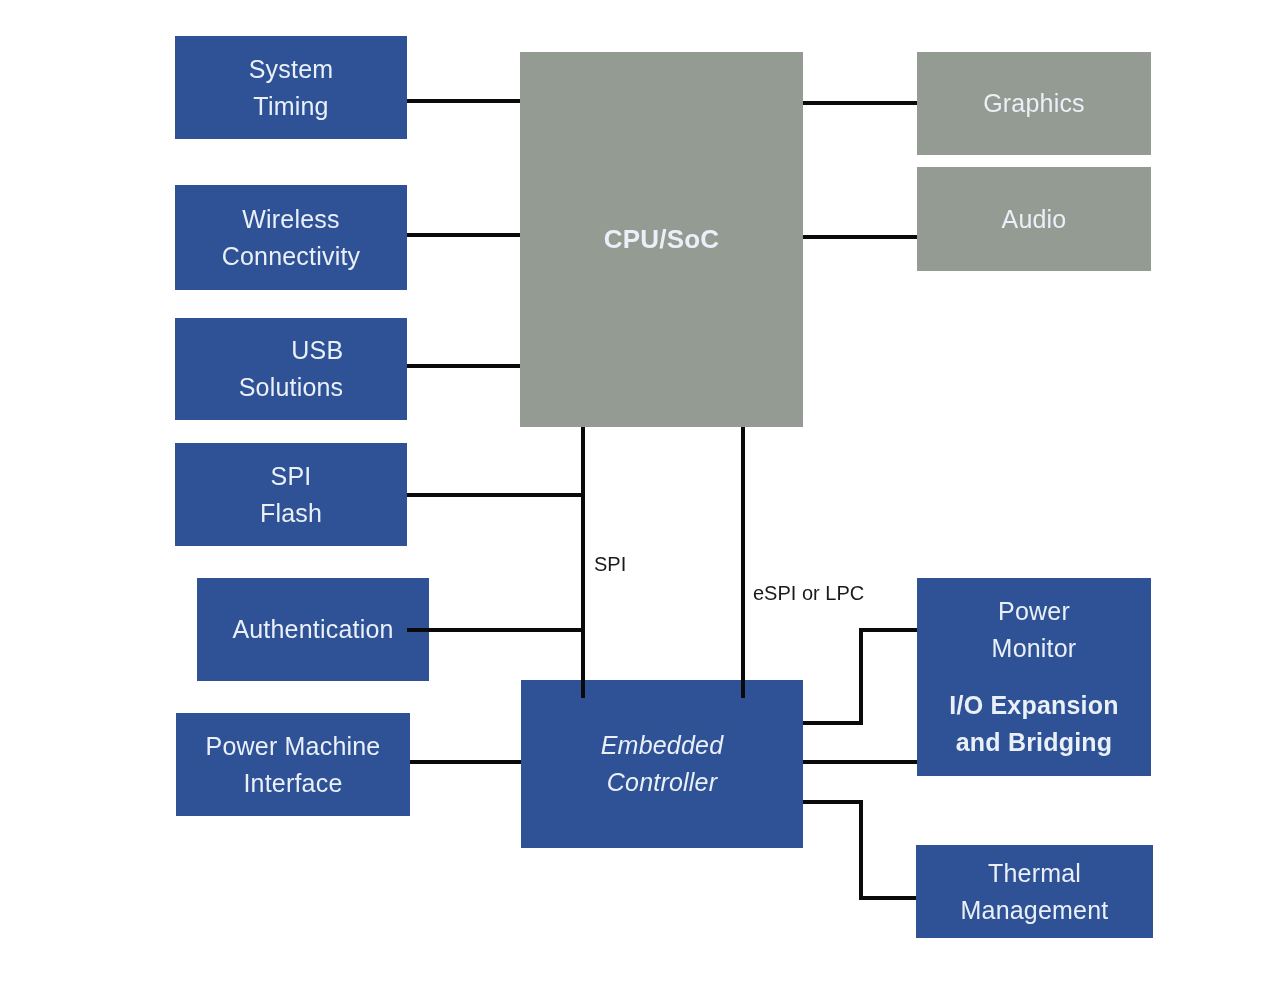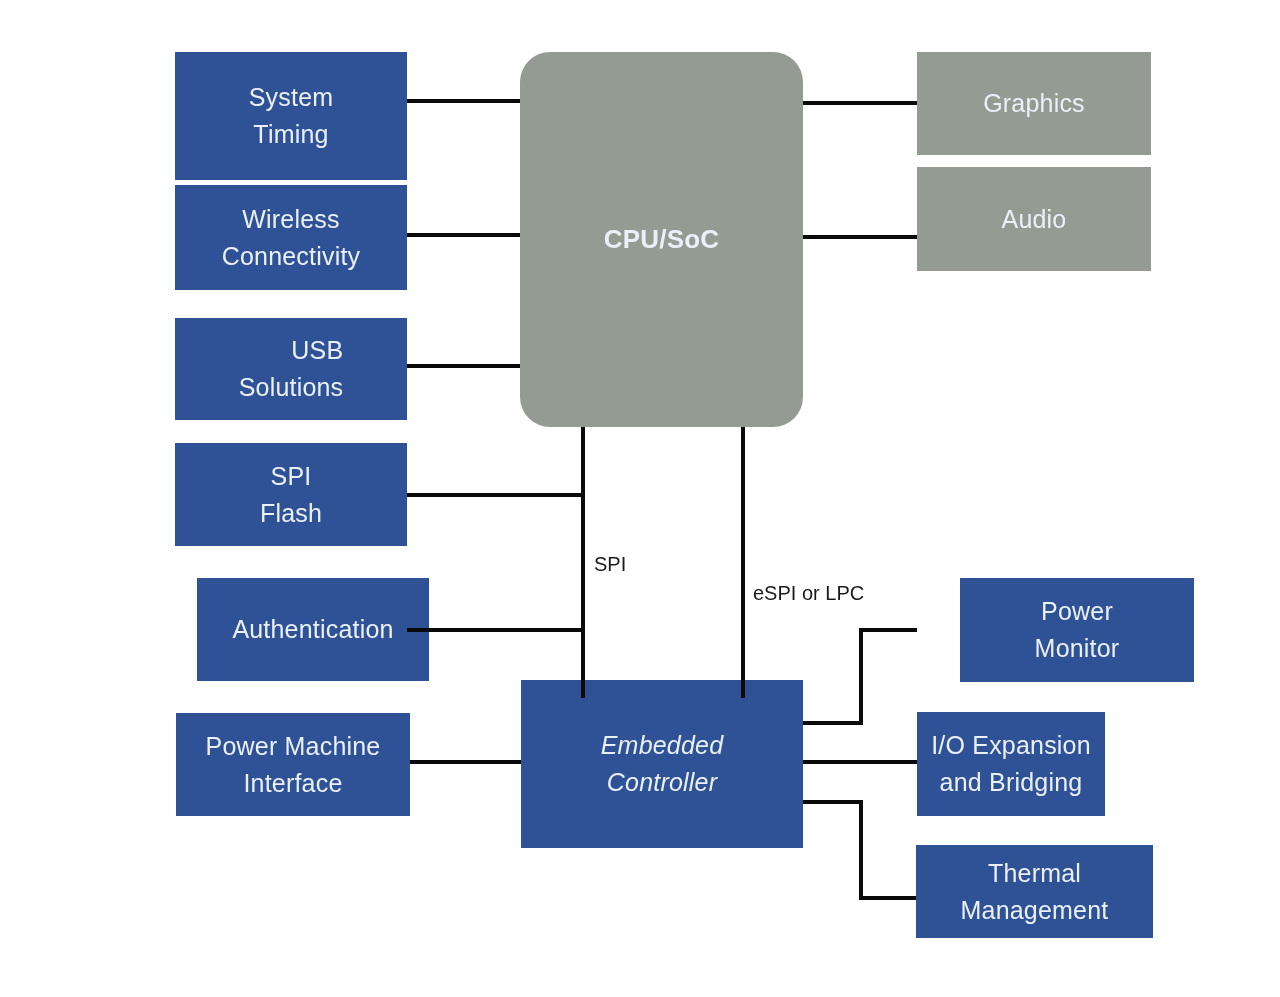--- a/index.html
+++ b/index.html
@@ -28,40 +28,40 @@
     justify-content: center;
     text-align: center;
     color: var(--text);
     font-size: 25px;
     line-height: 1.48;
     white-space: pre-line;
     letter-spacing: 0.2px;
   }
   .box.blue { background: var(--blue); }
   .box.gray { background: var(--gray); }
-  .box.bold { font-weight: bold; font-size: 26px; border-radius: 30px; }
+  .box.bold { font-weight: bold; font-size: 26px; }
   .h-line, .v-line {
     position: absolute;
     background: var(--line);
   }
   .h-line { height: 4px; }
   .v-line { width: 4px; }
   .conn-label {
     position: absolute;
     color: #1a1a1a;
     font-size: 20px;
     white-space: nowrap;
   }
 </style>
 </head>
 <body>
 
 <div class="canvas">
 
-  <div class="box blue" style="left:175px; top:52px; width:232px; height:128px;">System
+  <div class="box blue" style="left:175px; top:36px; width:232px; height:103px;">System
 Timing</div>
 
   <div class="box blue" style="left:175px; top:185px; width:232px; height:105px;">Wireless
 Connectivity</div>
 
   <div class="box blue" style="left:175px; top:318px; width:232px; height:102px;text-align:right;">USB
 Solutions</div>
 
   <div class="box blue" style="left:175px; top:443px; width:232px; height:103px;">SPI
 Flash</div>
@@ -73,24 +73,24 @@
 
   <div class="box gray bold" style="left:520px; top:52px; width:283px; height:375px;">CPU/SoC</div>
 
   <div class="box blue" style="left:521px; top:680px; width:282px; height:168px;font-style:italic;">Embedded
 Controller</div>
 
   <div class="box gray" style="left:917px; top:52px; width:234px; height:103px;">Graphics</div>
 
   <div class="box gray" style="left:917px; top:167px; width:234px; height:104px;">Audio</div>
 
-  <div class="box blue" style="left:917px; top:578px; width:234px; height:104px;margin-left:43px;">Power
+  <div class="box blue" style="left:917px; top:578px; width:234px; height:104px;">Power
 Monitor</div>
 
-  <div class="box blue" style="left:917px; top:712px; width:188px; height:104px;">I/O Expansion
+  <div class="box blue" style="left:917px; top:672px; width:234px; height:104px;font-weight:bold;">I/O Expansion
 and Bridging</div>
 
   <div class="box blue" style="left:916px; top:845px; width:237px; height:93px;">Thermal
 Management</div>
 
   <div class="h-line" style="left:407px; top:99px;  width:113px;"></div>
   <div class="h-line" style="left:407px; top:233px; width:113px;"></div>
   <div class="h-line" style="left:407px; top:364px; width:113px;"></div>
 
   <div class="h-line" style="left:803px; top:101px; width:114px;"></div>

